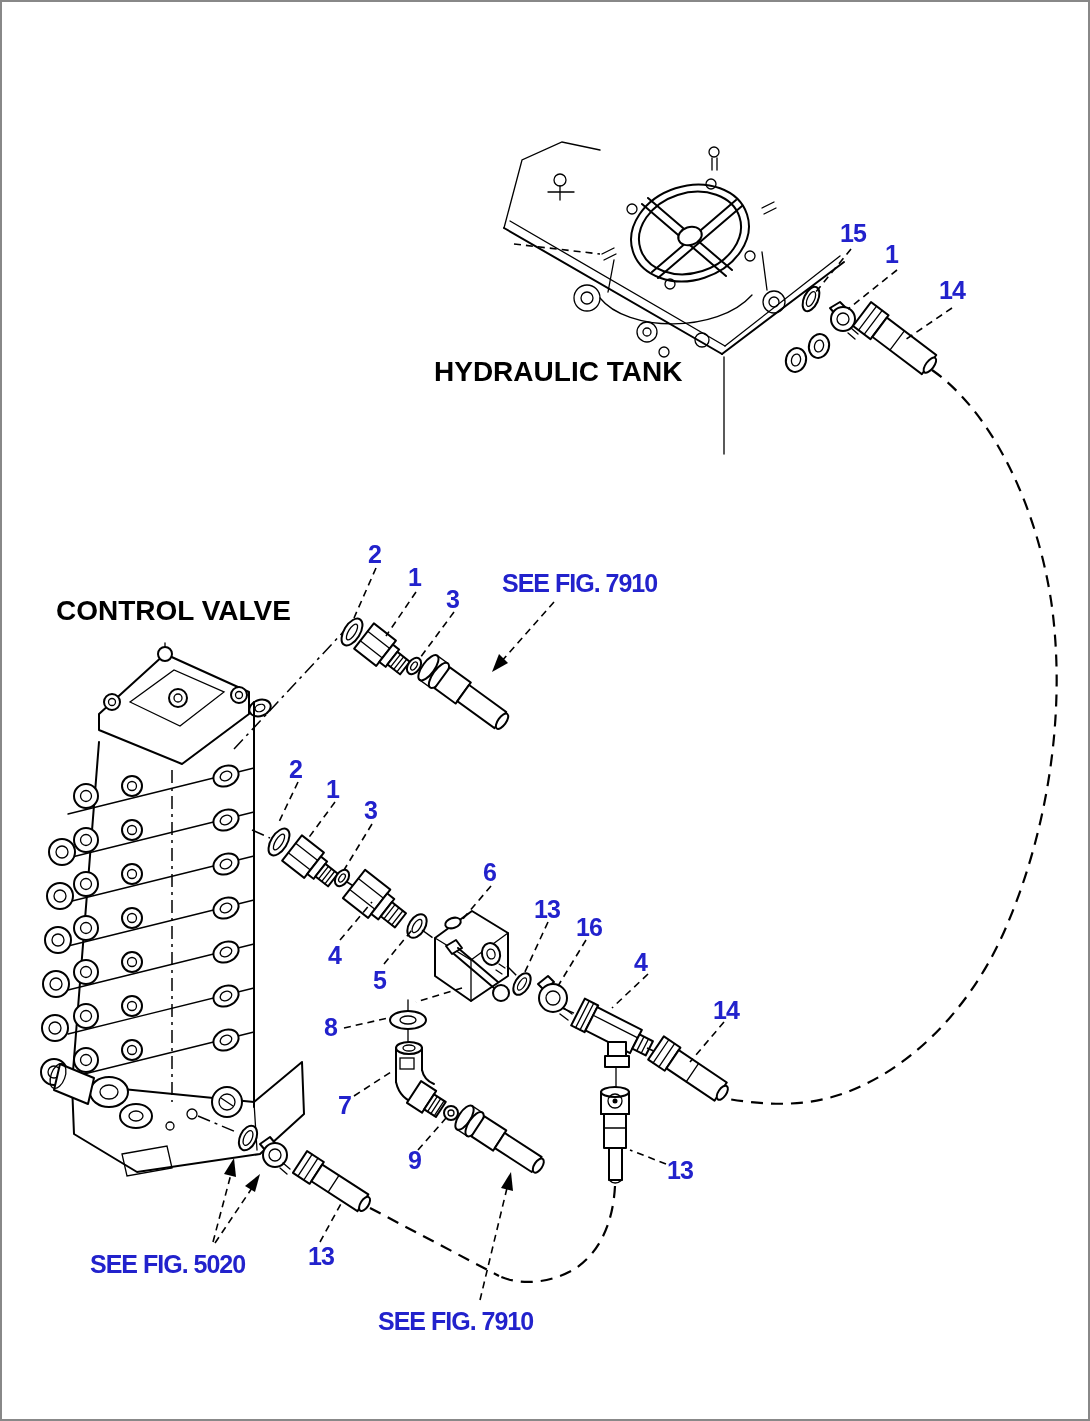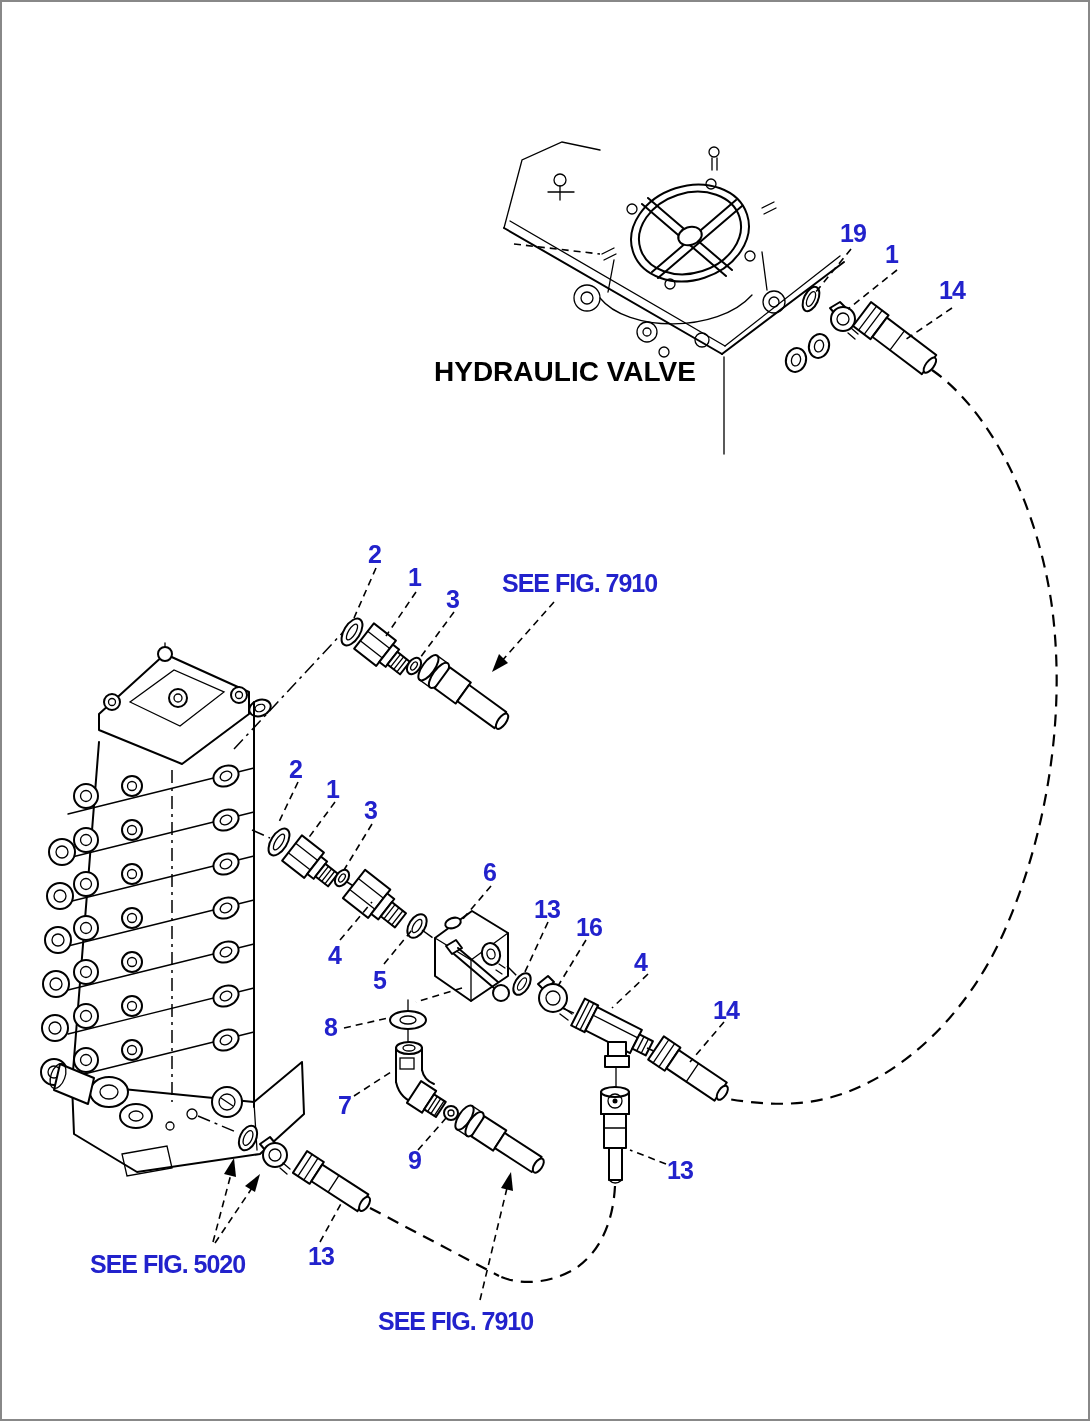--- a/index.html
+++ b/index.html
@@ -445,27 +445,28 @@
     </g>
 
     <line class="d" x1="211" y1="1240" x2="229" y2="1172"></line>
     <polygon class="f" points="232,1156 234,1175 222,1172"></polygon>
     <line class="d" x1="213" y1="1241" x2="250" y2="1186"></line>
     <polygon class="f" points="258,1172 253,1190 243,1184"></polygon>
     <line class="d" x1="318" y1="1240" x2="341" y2="1198"></line>
   </g>
 </svg>
 
-  <div class="caption" style="left:432px;top:356px">HYDRAULIC VALVE</div>
+  <div class="caption" style="left:432px;top:356px">HYDRAULIC TANK</div>
+  <div class="caption" style="left:54px;top:595px">CONTROL VALVE</div>
 
   <div class="callout" style="left:500px;top:569px">SEE FIG. 7910</div>
   <div class="callout" style="left:88px;top:1250px">SEE FIG. 5020</div>
   <div class="callout" style="left:376px;top:1307px">SEE FIG. 7910</div>
 
-  <div class="callout" style="left:838px;top:219px">19</div>
+  <div class="callout" style="left:838px;top:219px">15</div>
   <div class="callout" style="left:883px;top:240px">1</div>
   <div class="callout" style="left:937px;top:276px">14</div>
 
   <div class="callout" style="left:366px;top:540px">2</div>
   <div class="callout" style="left:406px;top:563px">1</div>
   <div class="callout" style="left:444px;top:585px">3</div>
 
   <div class="callout" style="left:287px;top:755px">2</div>
   <div class="callout" style="left:324px;top:775px">1</div>
   <div class="callout" style="left:362px;top:796px">3</div>

